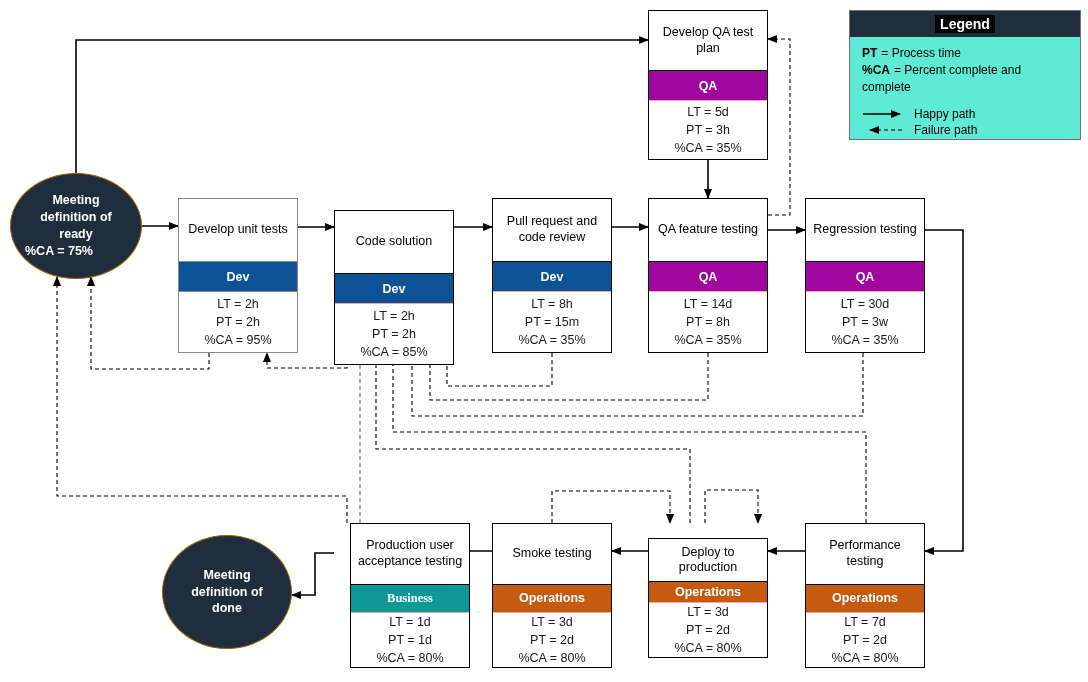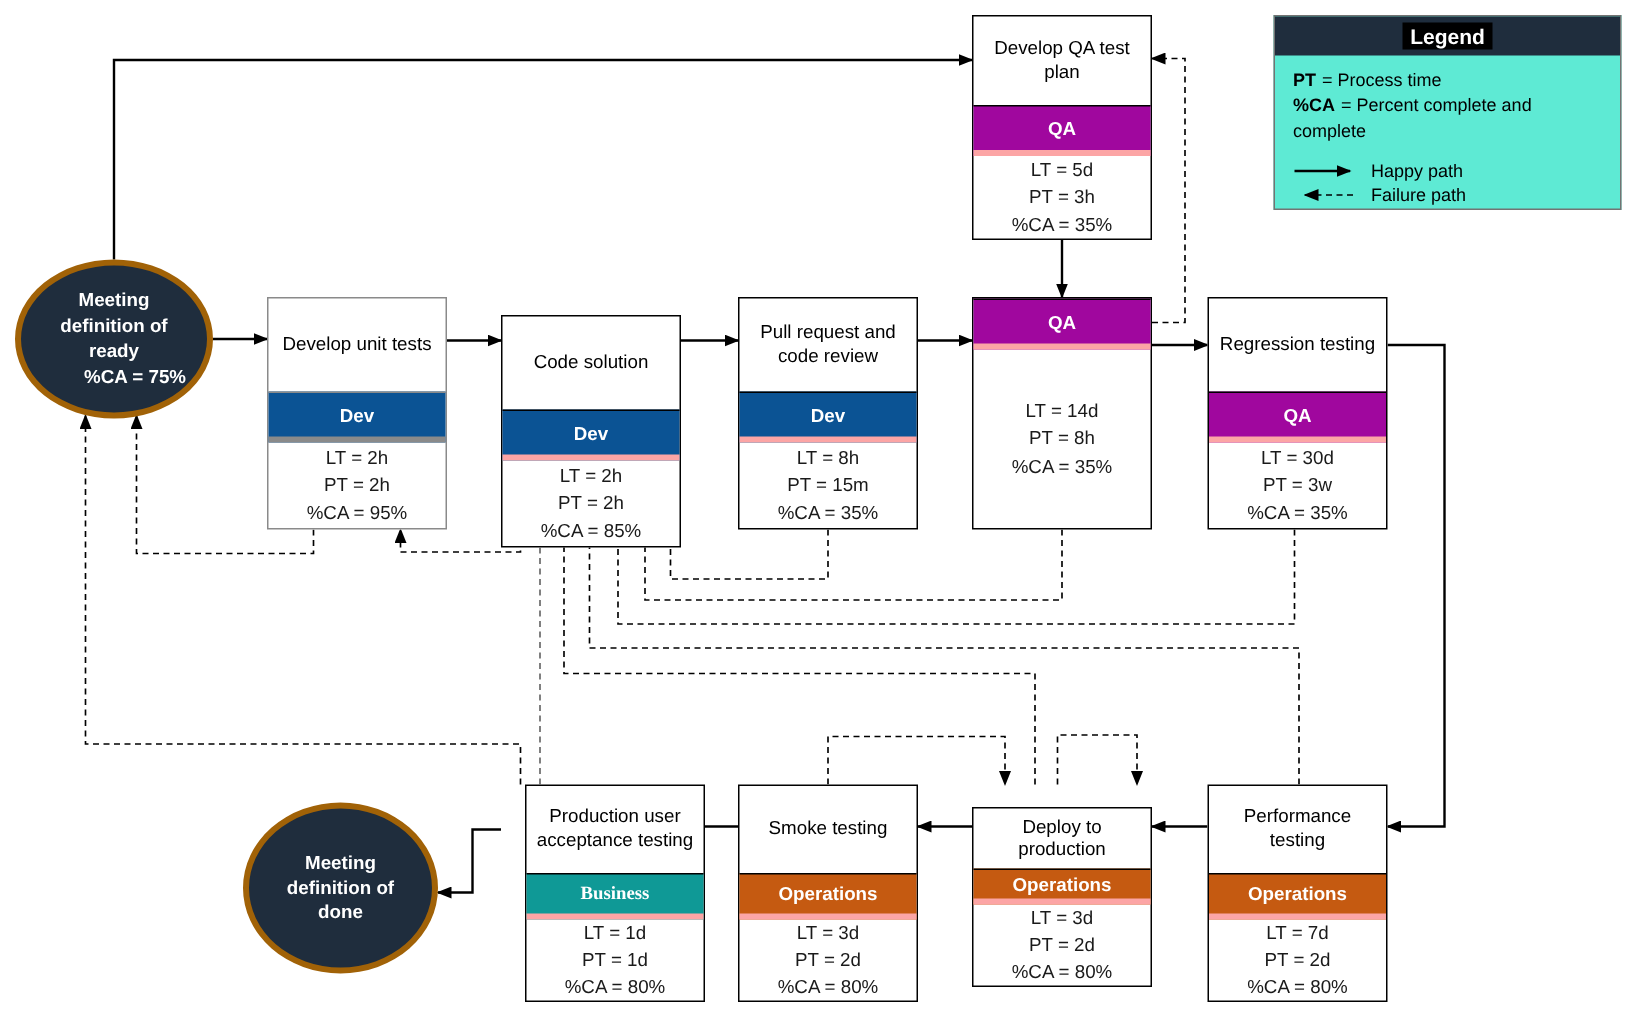--- a/index.html
+++ b/index.html
@@ -18,36 +18,36 @@
     border:1px solid #000;display:flex;flex-direction:column;
   }
   .process.gray{border-color:#8a8a8a;}
   .process.gray .p-band{border-color:#8a8a8a;}
   .p-title{
     display:flex;align-items:center;justify-content:center;text-align:center;
     font-size:12.5px;line-height:1.25;padding:0 5px;
   }
   .p-band{
     display:flex;align-items:center;justify-content:center;
-    border-top:1px solid #000;border-bottom:4px solid #fca5a5;
+    border-top:1px solid #000;border-bottom:1px solid #fca5a5;
     color:#fff;font-weight:bold;font-size:12.5px;
   }
   .team-dev{background:#0b5394;}
   .team-qa{background:#a0079e;}
   .team-ops{background:#c55a11;}
   .team-biz{background:#0f9996;font-family:Liberation Serif, serif;}
   .p-metrics{
     flex:1;display:flex;flex-direction:column;align-items:center;justify-content:center;
     font-size:12.5px;line-height:1.45;color:#1a1a1a;text-align:center;
   }
   
   .terminal{
     position:absolute;box-sizing:border-box;border-radius:50%;
-    background:#1f2d3d;border:4px solid #a16207;color:#fff;font-weight:bold;
-    display:flex;flex-direction:column;align-items:flex-end;justify-content:center;
+    background:#1f2d3d;border:1px solid #a16207;color:#fff;font-weight:bold;
+    display:flex;flex-direction:column;align-items:flex-start;justify-content:center;
     text-align:center;font-size:12.5px;line-height:1.35;padding:0 14px;
   }
   
   .legend{
     position:absolute;left:849px;top:10px;width:232px;height:130px;box-sizing:border-box;
     background:#5eead4;border:1px solid #737373;
   }
   .legend-header{
     height:26px;background:#1f2d3d;display:flex;align-items:center;justify-content:center;
   }
@@ -140,20 +140,21 @@
     <div class="p-title" style="height:62px">Pull request and code review</div>
     <div class="p-band team-dev" style="height:29px">Dev</div>
     <div class="p-metrics">
       <div>LT = 8h</div>
       <div>PT = 15m</div>
       <div>%CA = 35%</div>
     </div>
   </div>
 
   <div class="process" style="left:648px;top:198px;height:155px">
+    <div class="p-title" style="height:62px">QA feature testing</div>
     <div class="p-band team-qa" style="height:29px">QA</div>
     <div class="p-metrics">
       <div>LT = 14d</div>
       <div>PT = 8h</div>
       <div>%CA = 35%</div>
     </div>
   </div>
 
   <div class="process" style="left:805px;top:198px;height:155px">
     <div class="p-title" style="height:62px">Regression testing</div>

